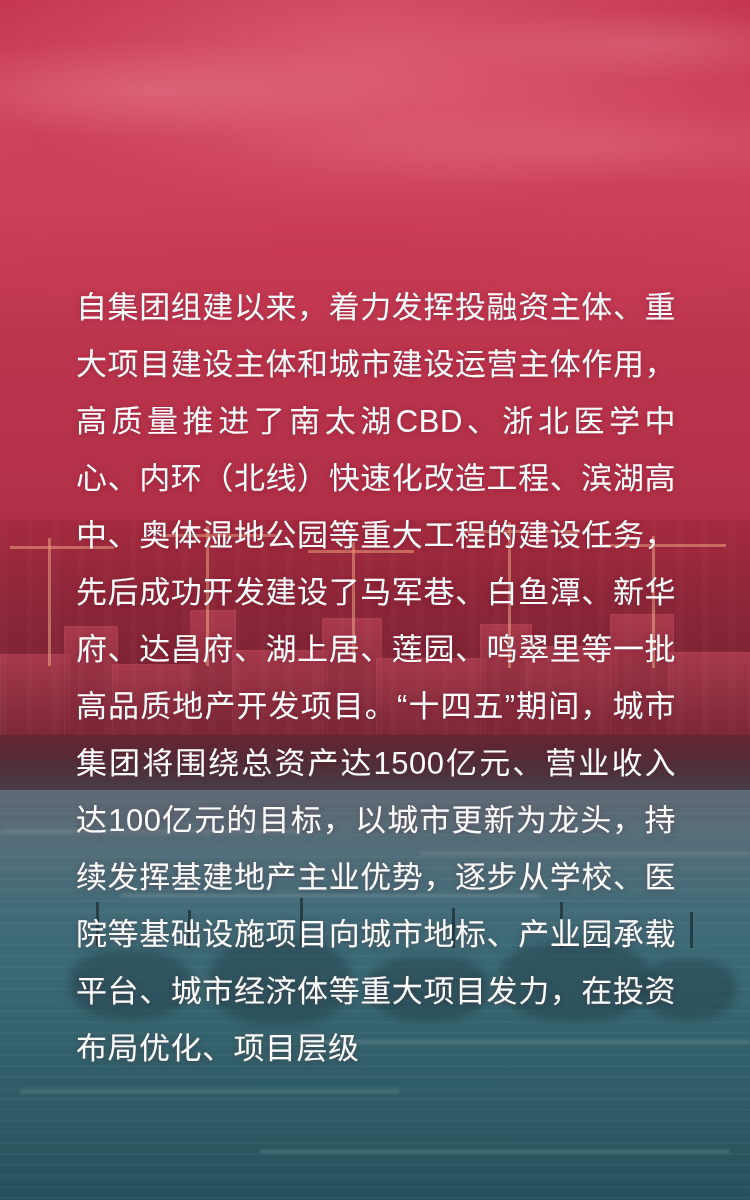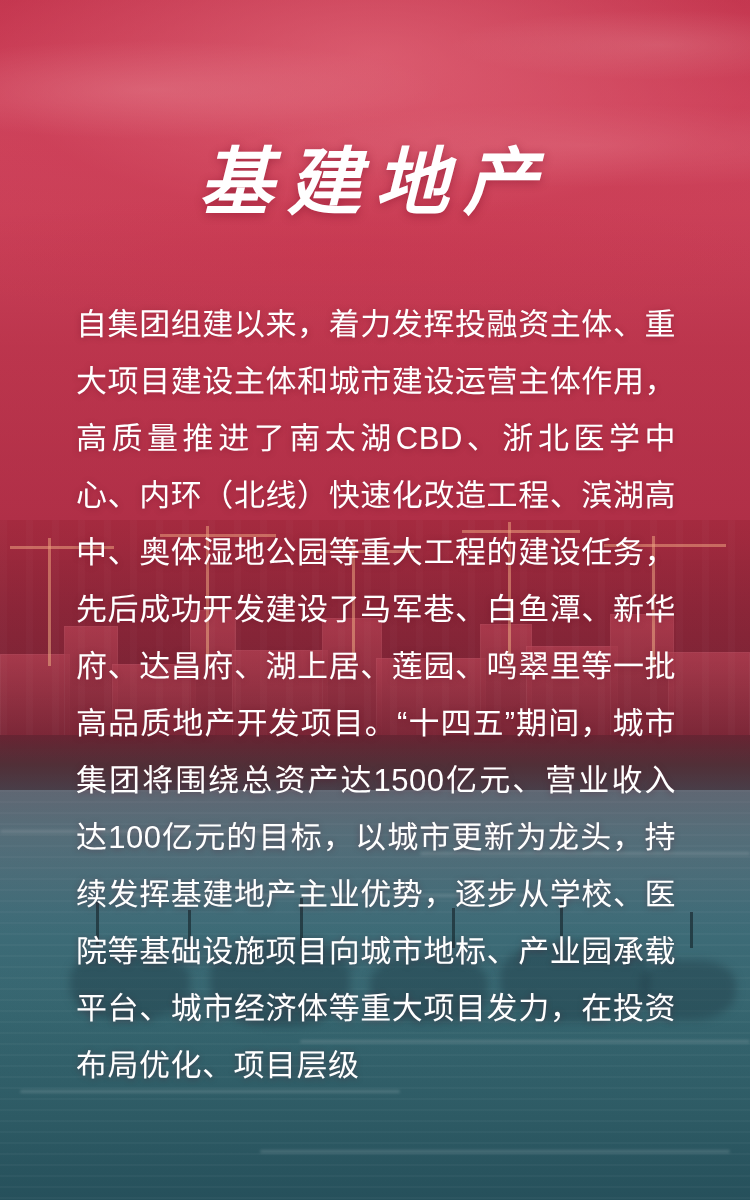--- a/index.html
+++ b/index.html
@@ -142,21 +142,21 @@
     font-weight: 700;
     letter-spacing: 14px;
     color: #ffffff;
     text-shadow: 0 2px 10px rgba(120,10,35,0.45);
     font-style: italic;
     white-space: nowrap;
   }
 
   .body-text {
     position: absolute;
-    top: 265px;
+    top: 248px;
     left: 76px;
     width: 600px;
     color: #ffffff;
     font-size: 31px;
     line-height: 57px;
     letter-spacing: 0.5px;
     text-align: justify;
     text-justify: inter-ideograph;
     text-shadow: 0 1px 6px rgba(90,10,30,0.35);
   }
@@ -217,18 +217,17 @@
       <div class="post" style="left:300px; top:108px; height:48px;"></div>
       <div class="post" style="left:452px; top:118px; height:40px;"></div>
       <div class="post" style="left:560px; top:112px; height:46px;"></div>
       <div class="post" style="left:690px; top:122px; height:36px;"></div>
     </div>
 
     <div class="bg-tint"></div>
   </div>
 
   <div class="content">
-    <h1 class="title">基建地产</h1>
 
     <p class="body-text">自集团组建以来，着力发挥投融资主体、重大项目建设主体和城市建设运营主体作用，高质量推进了南太湖CBD、浙北医学中心、内环（北线）快速化改造工程、滨湖高中、奥体湿地公园等重大工程的建设任务，先后成功开发建设了马军巷、白鱼潭、新华府、达昌府、湖上居、莲园、鸣翠里等一批高品质地产开发项目。“十四五”期间，城市集团将围绕总资产达1500亿元、营业收入达100亿元的目标，以城市更新为龙头，持续发挥基建地产主业优势，逐步从学校、医院等基础设施项目向城市地标、产业园承载平台、城市经济体等重大项目发力，在投资布局优化、项目层级</p>
   </div>
 
 </div>
 
 </body></html>

